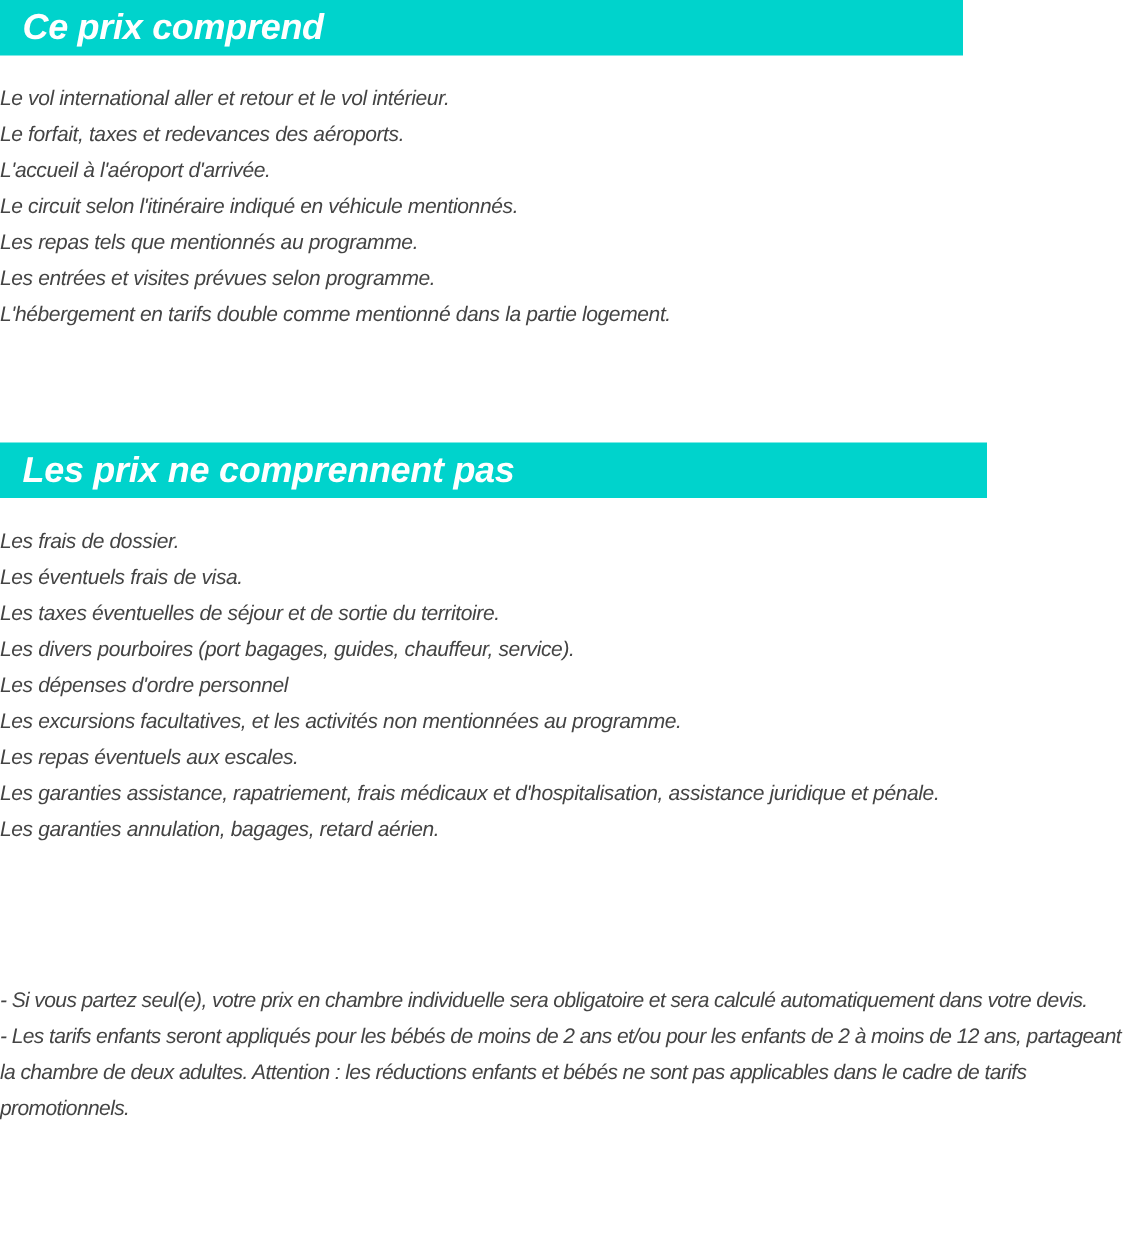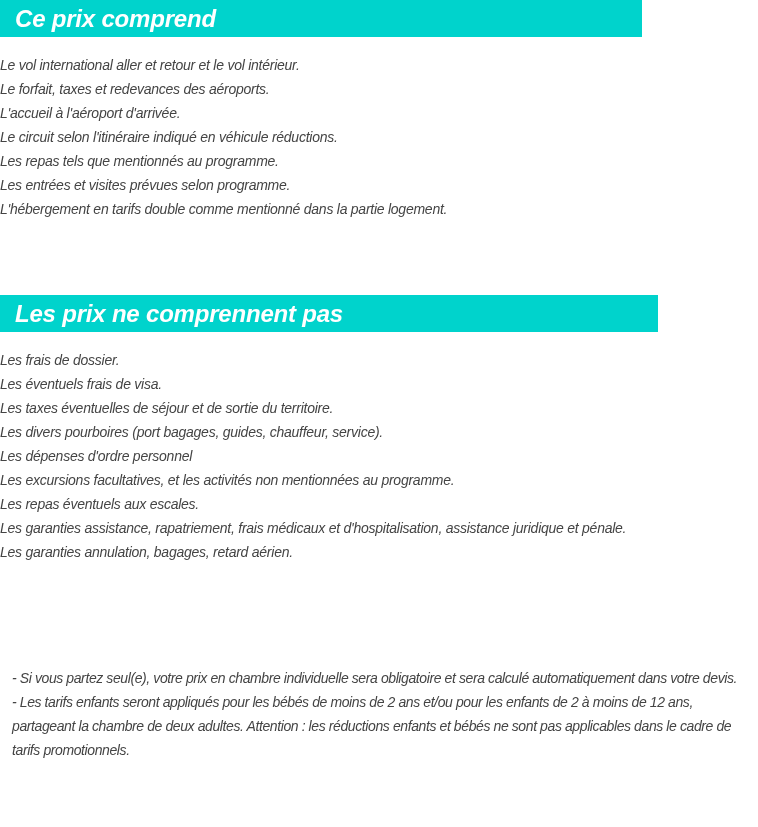--- a/index.html
+++ b/index.html
@@ -38,21 +38,21 @@
   }
   .item-list li {
     font-size: 14px;
     font-style: italic;
     line-height: 24px;
     color: #444444;
     letter-spacing: -0.25px;
     white-space: nowrap;
   }
   .para-list {
-    margin: 12px;
+    margin: 0;
     padding: 16px 0 0 0;
   }
   .para-list p {
     margin: 0;
     font-size: 14px;
     font-style: italic;
     line-height: 24px;
     color: #444444;
     letter-spacing: -0.4px;
   }
@@ -64,21 +64,21 @@
 <body>
 
 <section id="sec-included">
   <div class="section-header">
     <h2>Ce prix comprend</h2>
   </div>
   <ul class="item-list">
     <li>Le vol international aller et retour et le vol intérieur.</li>
     <li>Le forfait, taxes et redevances des aéroports.</li>
     <li>L'accueil à l'aéroport d'arrivée.</li>
-    <li>Le circuit selon l'itinéraire indiqué en véhicule réductions.</li>
+    <li>Le circuit selon l'itinéraire indiqué en véhicule mentionnés.</li>
     <li>Les repas tels que mentionnés au programme.</li>
     <li>Les entrées et visites prévues selon programme.</li>
     <li>L'hébergement en tarifs double comme mentionné dans la partie logement.</li>
   </ul>
 </section>
 
 <section id="sec-excluded">
   <div class="section-header">
     <h2>Les prix ne comprennent pas</h2>
   </div>

